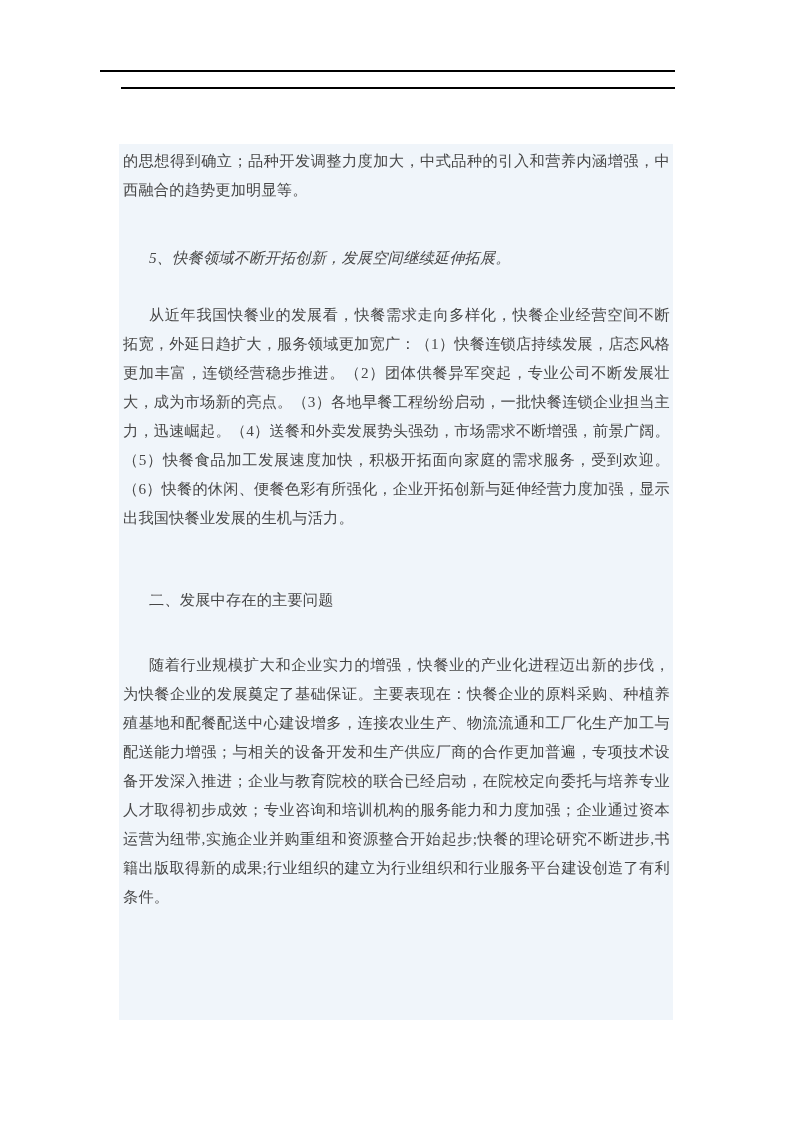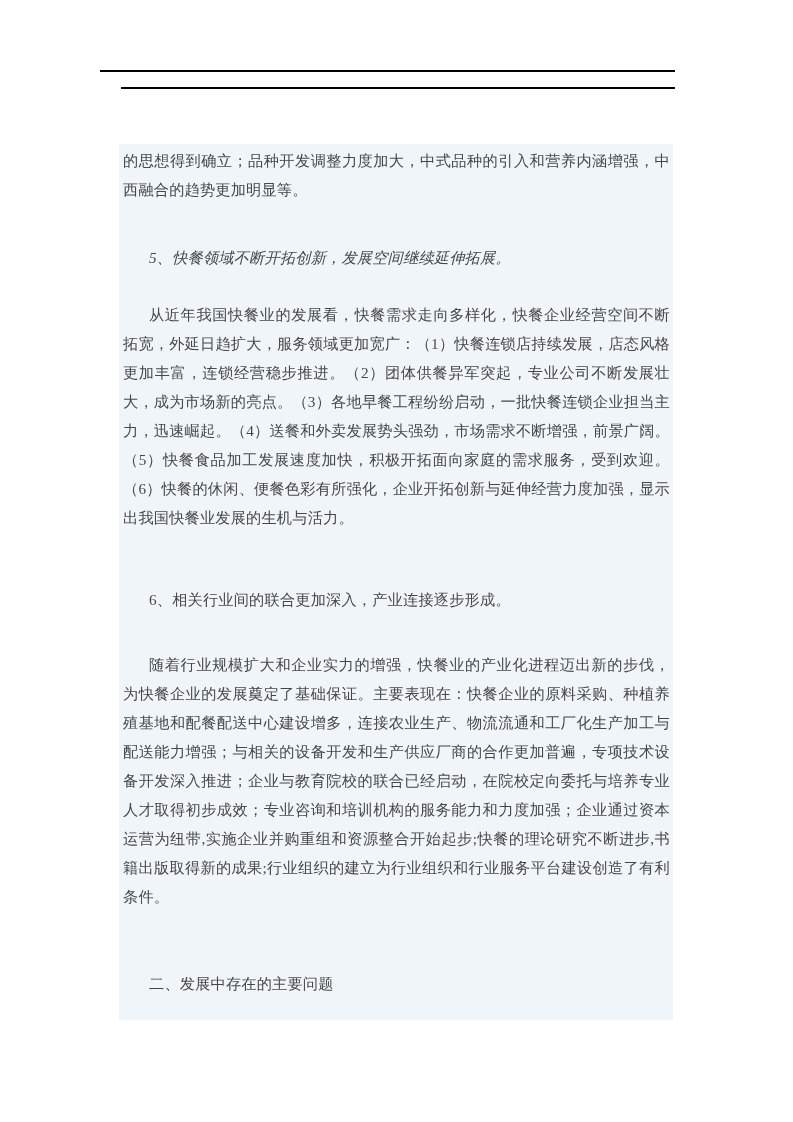--- a/index.html
+++ b/index.html
@@ -51,17 +51,16 @@
 </head>
 <body>
 
 <div class="page">
   <div class="rule rule-top"></div>
   <div class="rule rule-under"></div>
   <div class="content">
     <p>的思想得到确立；品种开发调整力度加大，中式品种的引入和营养内涵增强，中西融合的趋势更加明显等。</p>
     <p class="indent">5、快餐领域不断开拓创新，发展空间继续延伸拓展。</p>
     <p class="indent">从近年我国快餐业的发展看，快餐需求走向多样化，快餐企业经营空间不断拓宽，外延日趋扩大，服务领域更加宽广：（1）快餐连锁店持续发展，店态风格更加丰富，连锁经营稳步推进。（2）团体供餐异军突起，专业公司不断发展壮大，成为市场新的亮点。（3）各地早餐工程纷纷启动，一批快餐连锁企业担当主力，迅速崛起。（4）送餐和外卖发展势头强劲，市场需求不断增强，前景广阔。（5）快餐食品加工发展速度加快，积极开拓面向家庭的需求服务，受到欢迎。（6）快餐的休闲、便餐色彩有所强化，企业开拓创新与延伸经营力度加强，显示出我国快餐业发展的生机与活力。</p>
-    <p class="indent">6、相关行业间的联合更加深入，产业连接逐步形成。</p>
+    <p class="indent">二、发展中存在的主要问题</p>
     <p class="indent">随着行业规模扩大和企业实力的增强，快餐业的产业化进程迈出新的步伐，为快餐企业的发展奠定了基础保证。主要表现在：快餐企业的原料采购、种植养殖基地和配餐配送中心建设增多，连接农业生产、物流流通和工厂化生产加工与配送能力增强；与相关的设备开发和生产供应厂商的合作更加普遍，专项技术设备开发深入推进；企业与教育院校的联合已经启动，在院校定向委托与培养专业人才取得初步成效；专业咨询和培训机构的服务能力和力度加强；企业通过资本运营为纽带,实施企业并购重组和资源整合开始起步;快餐的理论研究不断进步,书籍出版取得新的成果;行业组织的建立为行业组织和行业服务平台建设创造了有利条件。</p>
-    <p class="indent">二、发展中存在的主要问题</p>
   </div>
 </div>
 
 </body></html>

